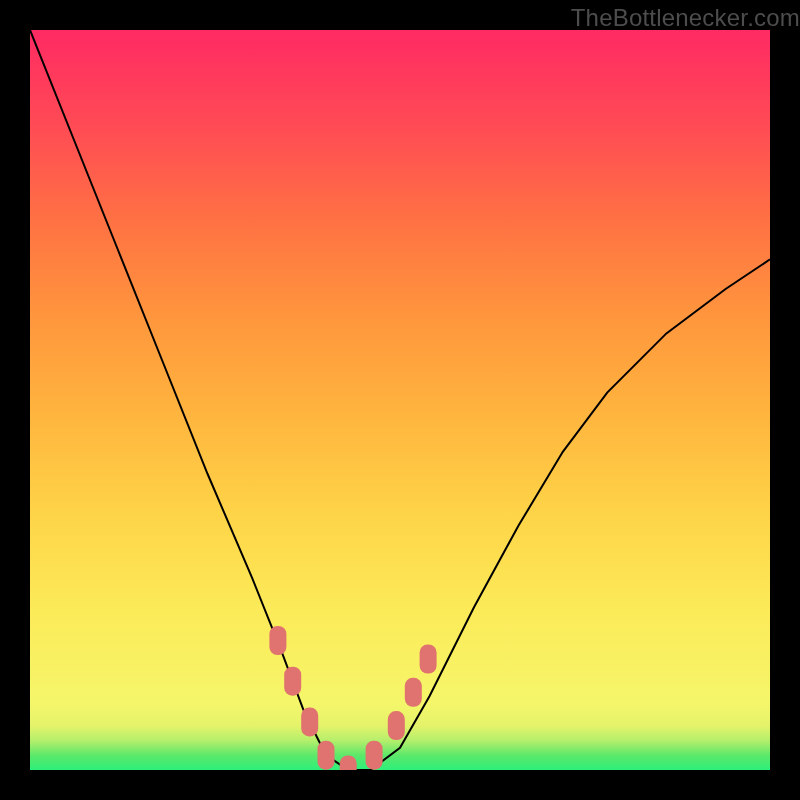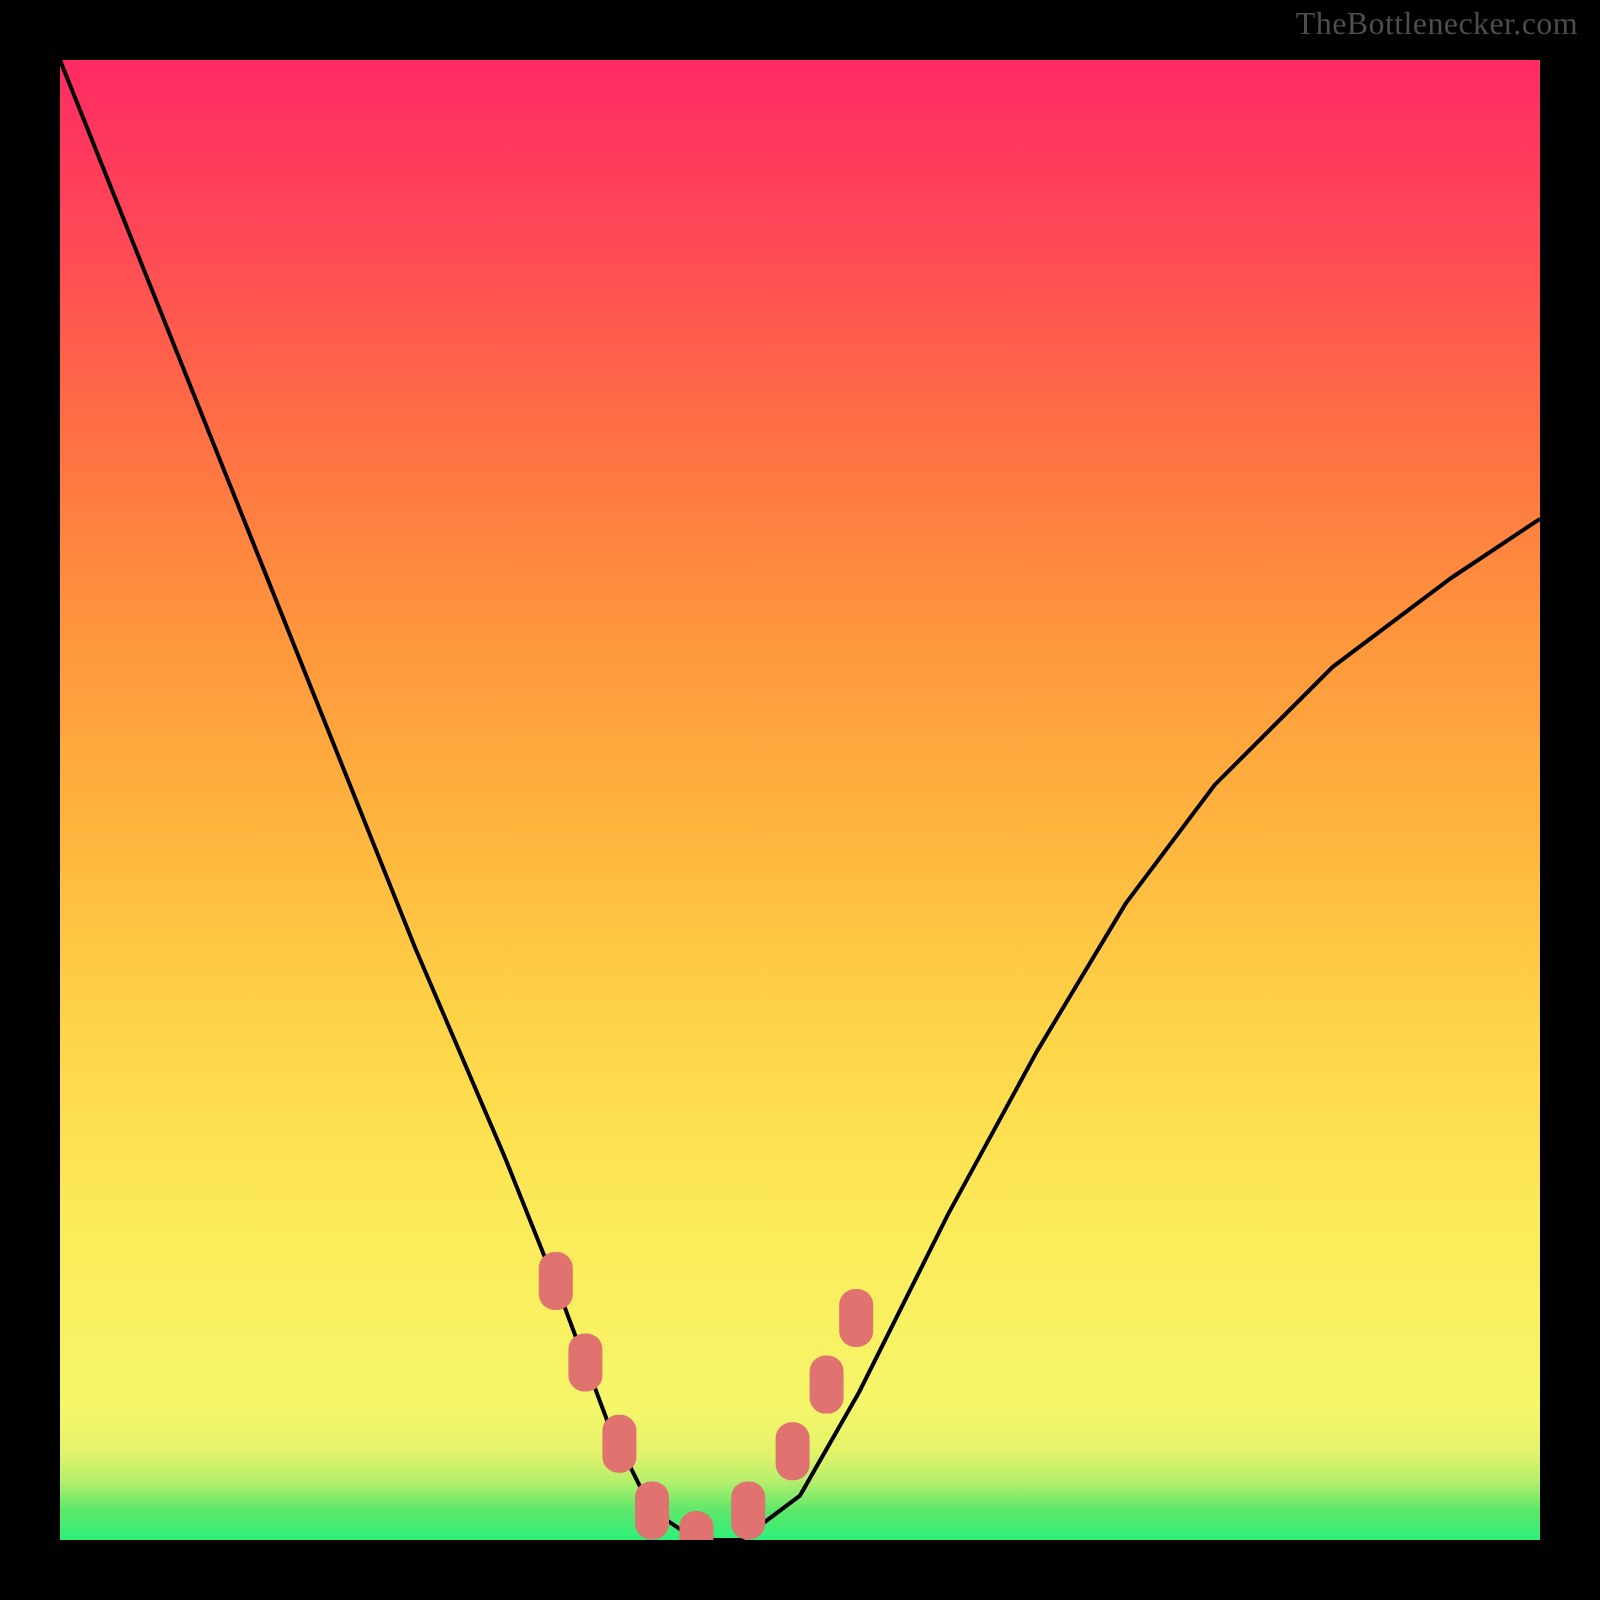--- a/index.html
+++ b/index.html
@@ -56,26 +56,25 @@
     stroke-width: 2;
   }
   .marker {
     fill: #e0726f;
     stroke: #e0726f;
     stroke-width: 0;
   }
   .watermark {
     position: absolute;
     top: 4px;
-    right: 11px;
+    right: 0;
     color: #4d4d4d;
-    font-size: 16px;
+    font-size: 24px;
     letter-spacing: 0.2px;
     user-select: none;
-    font-family: Liberation Serif, serif;
   }
 </style>
 </head>
 <body>
 
 <div class="frame">
 
   <div class="plot-area">
     <div class="gradient-bg"></div>
 

